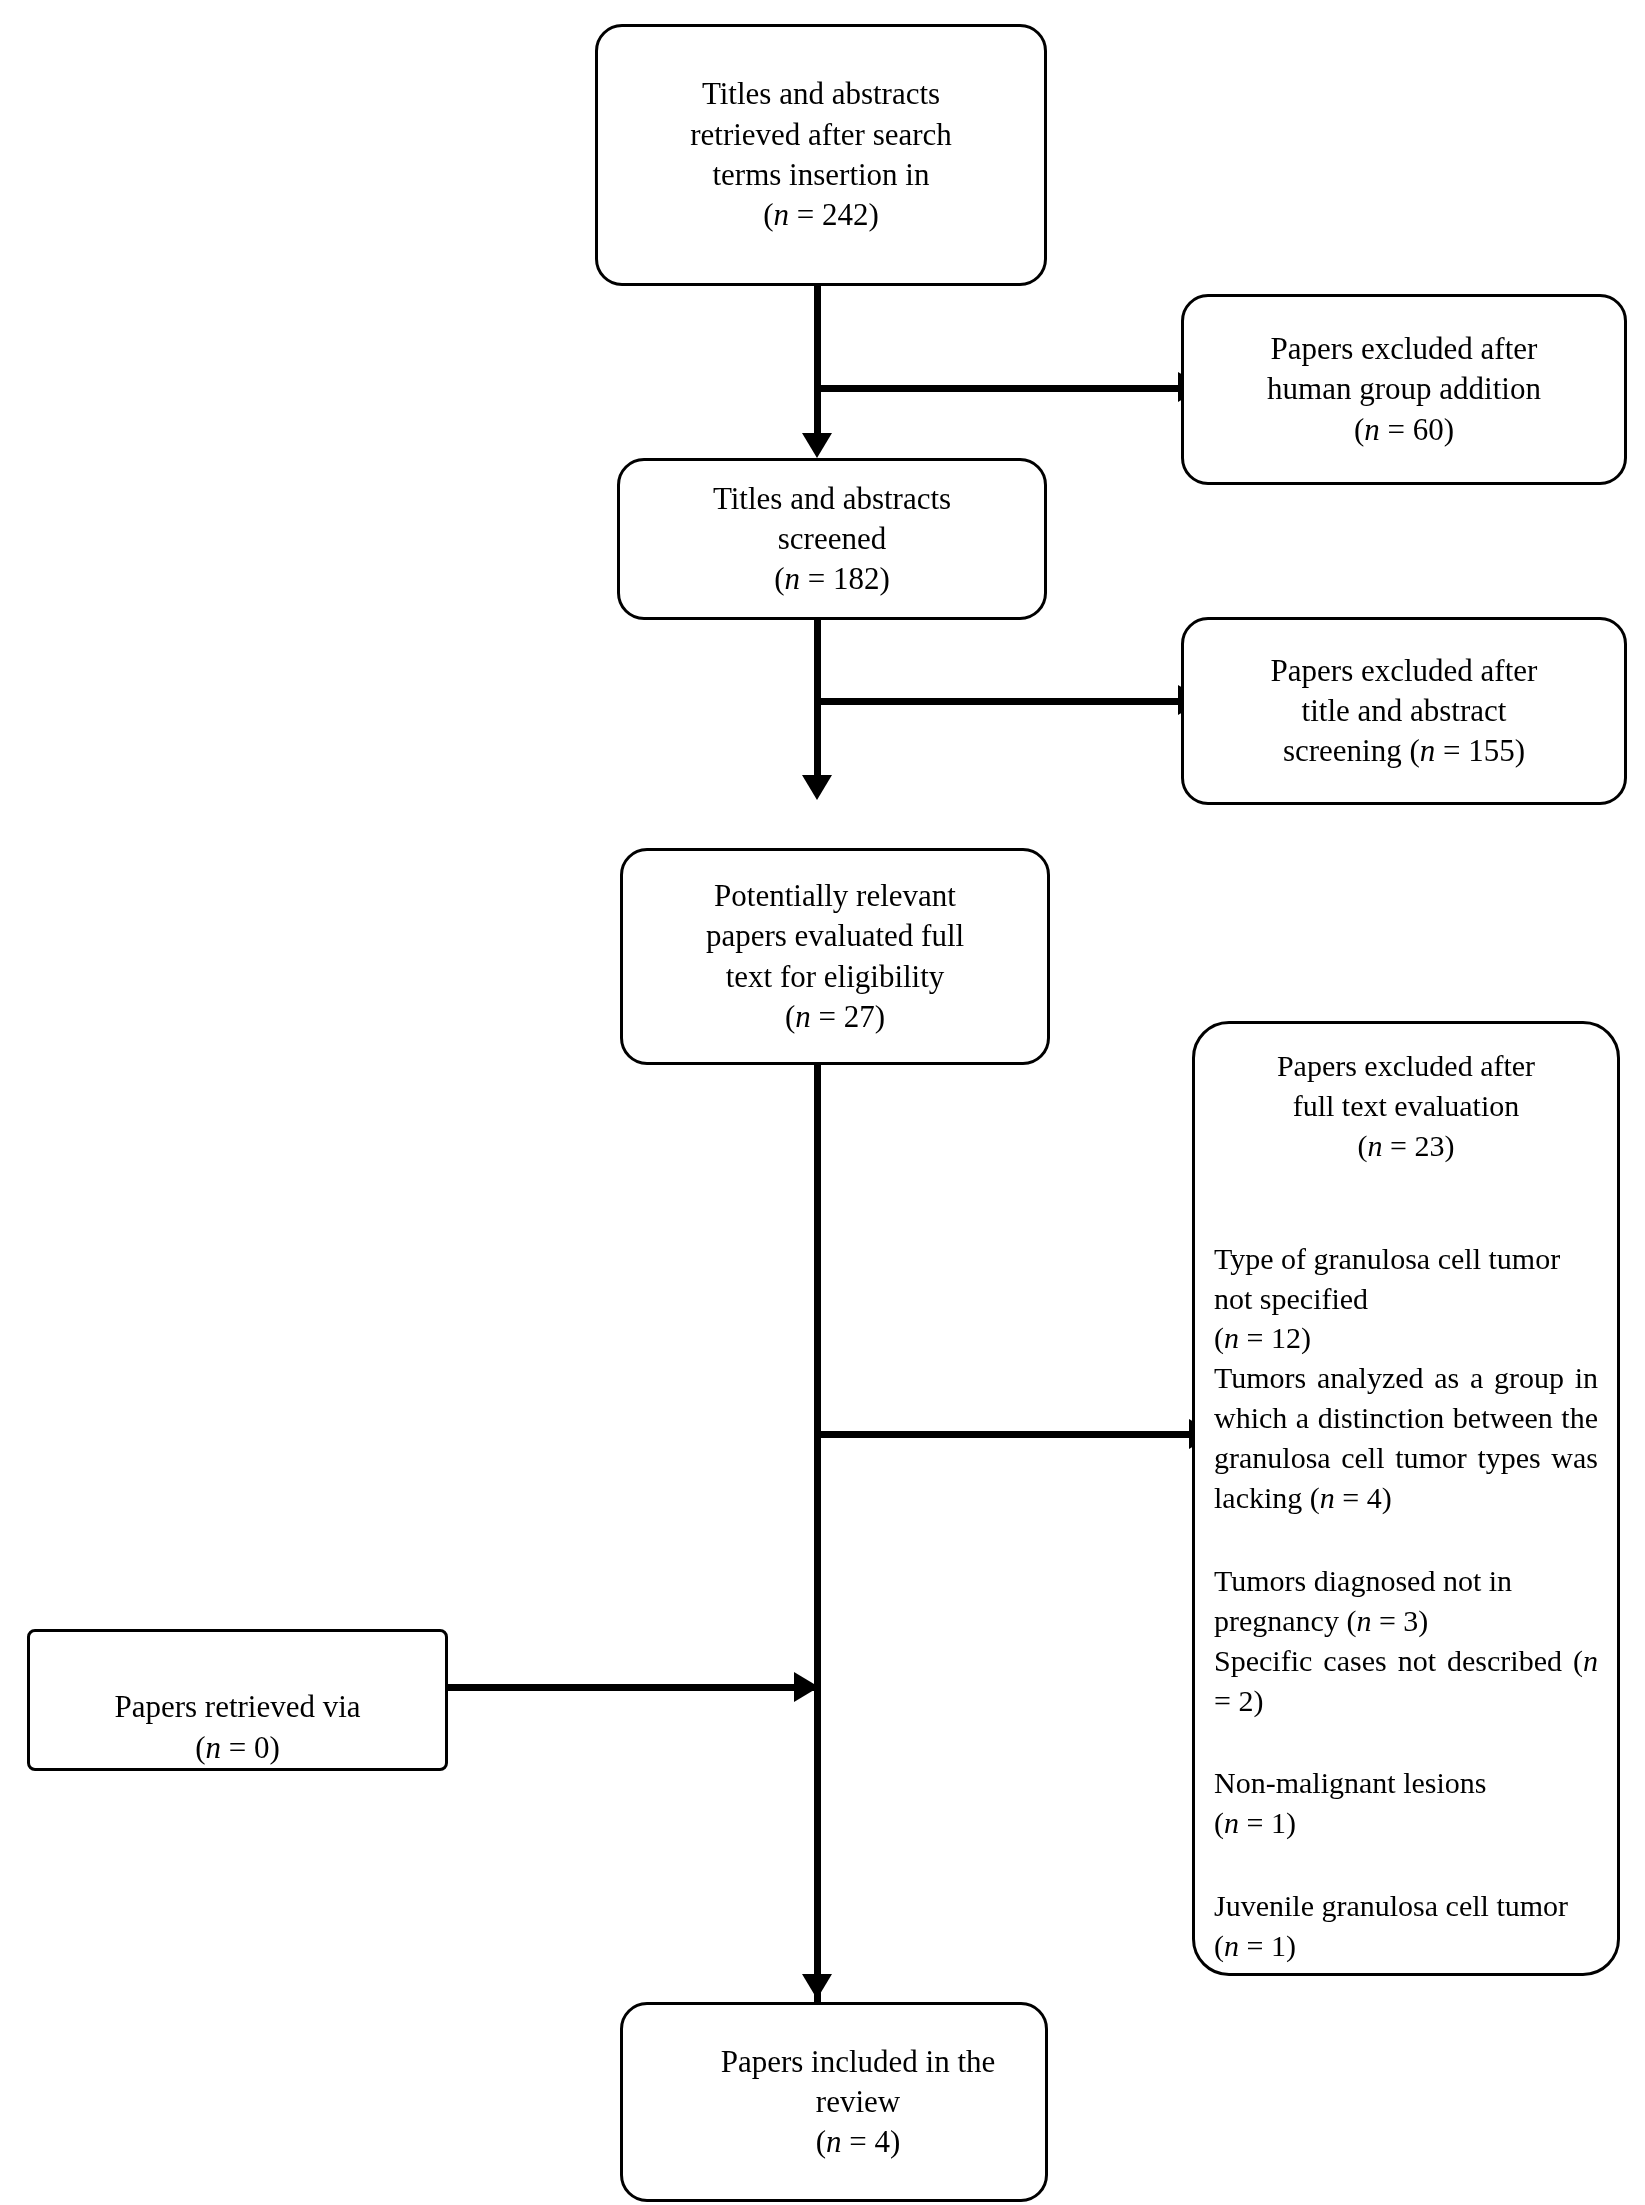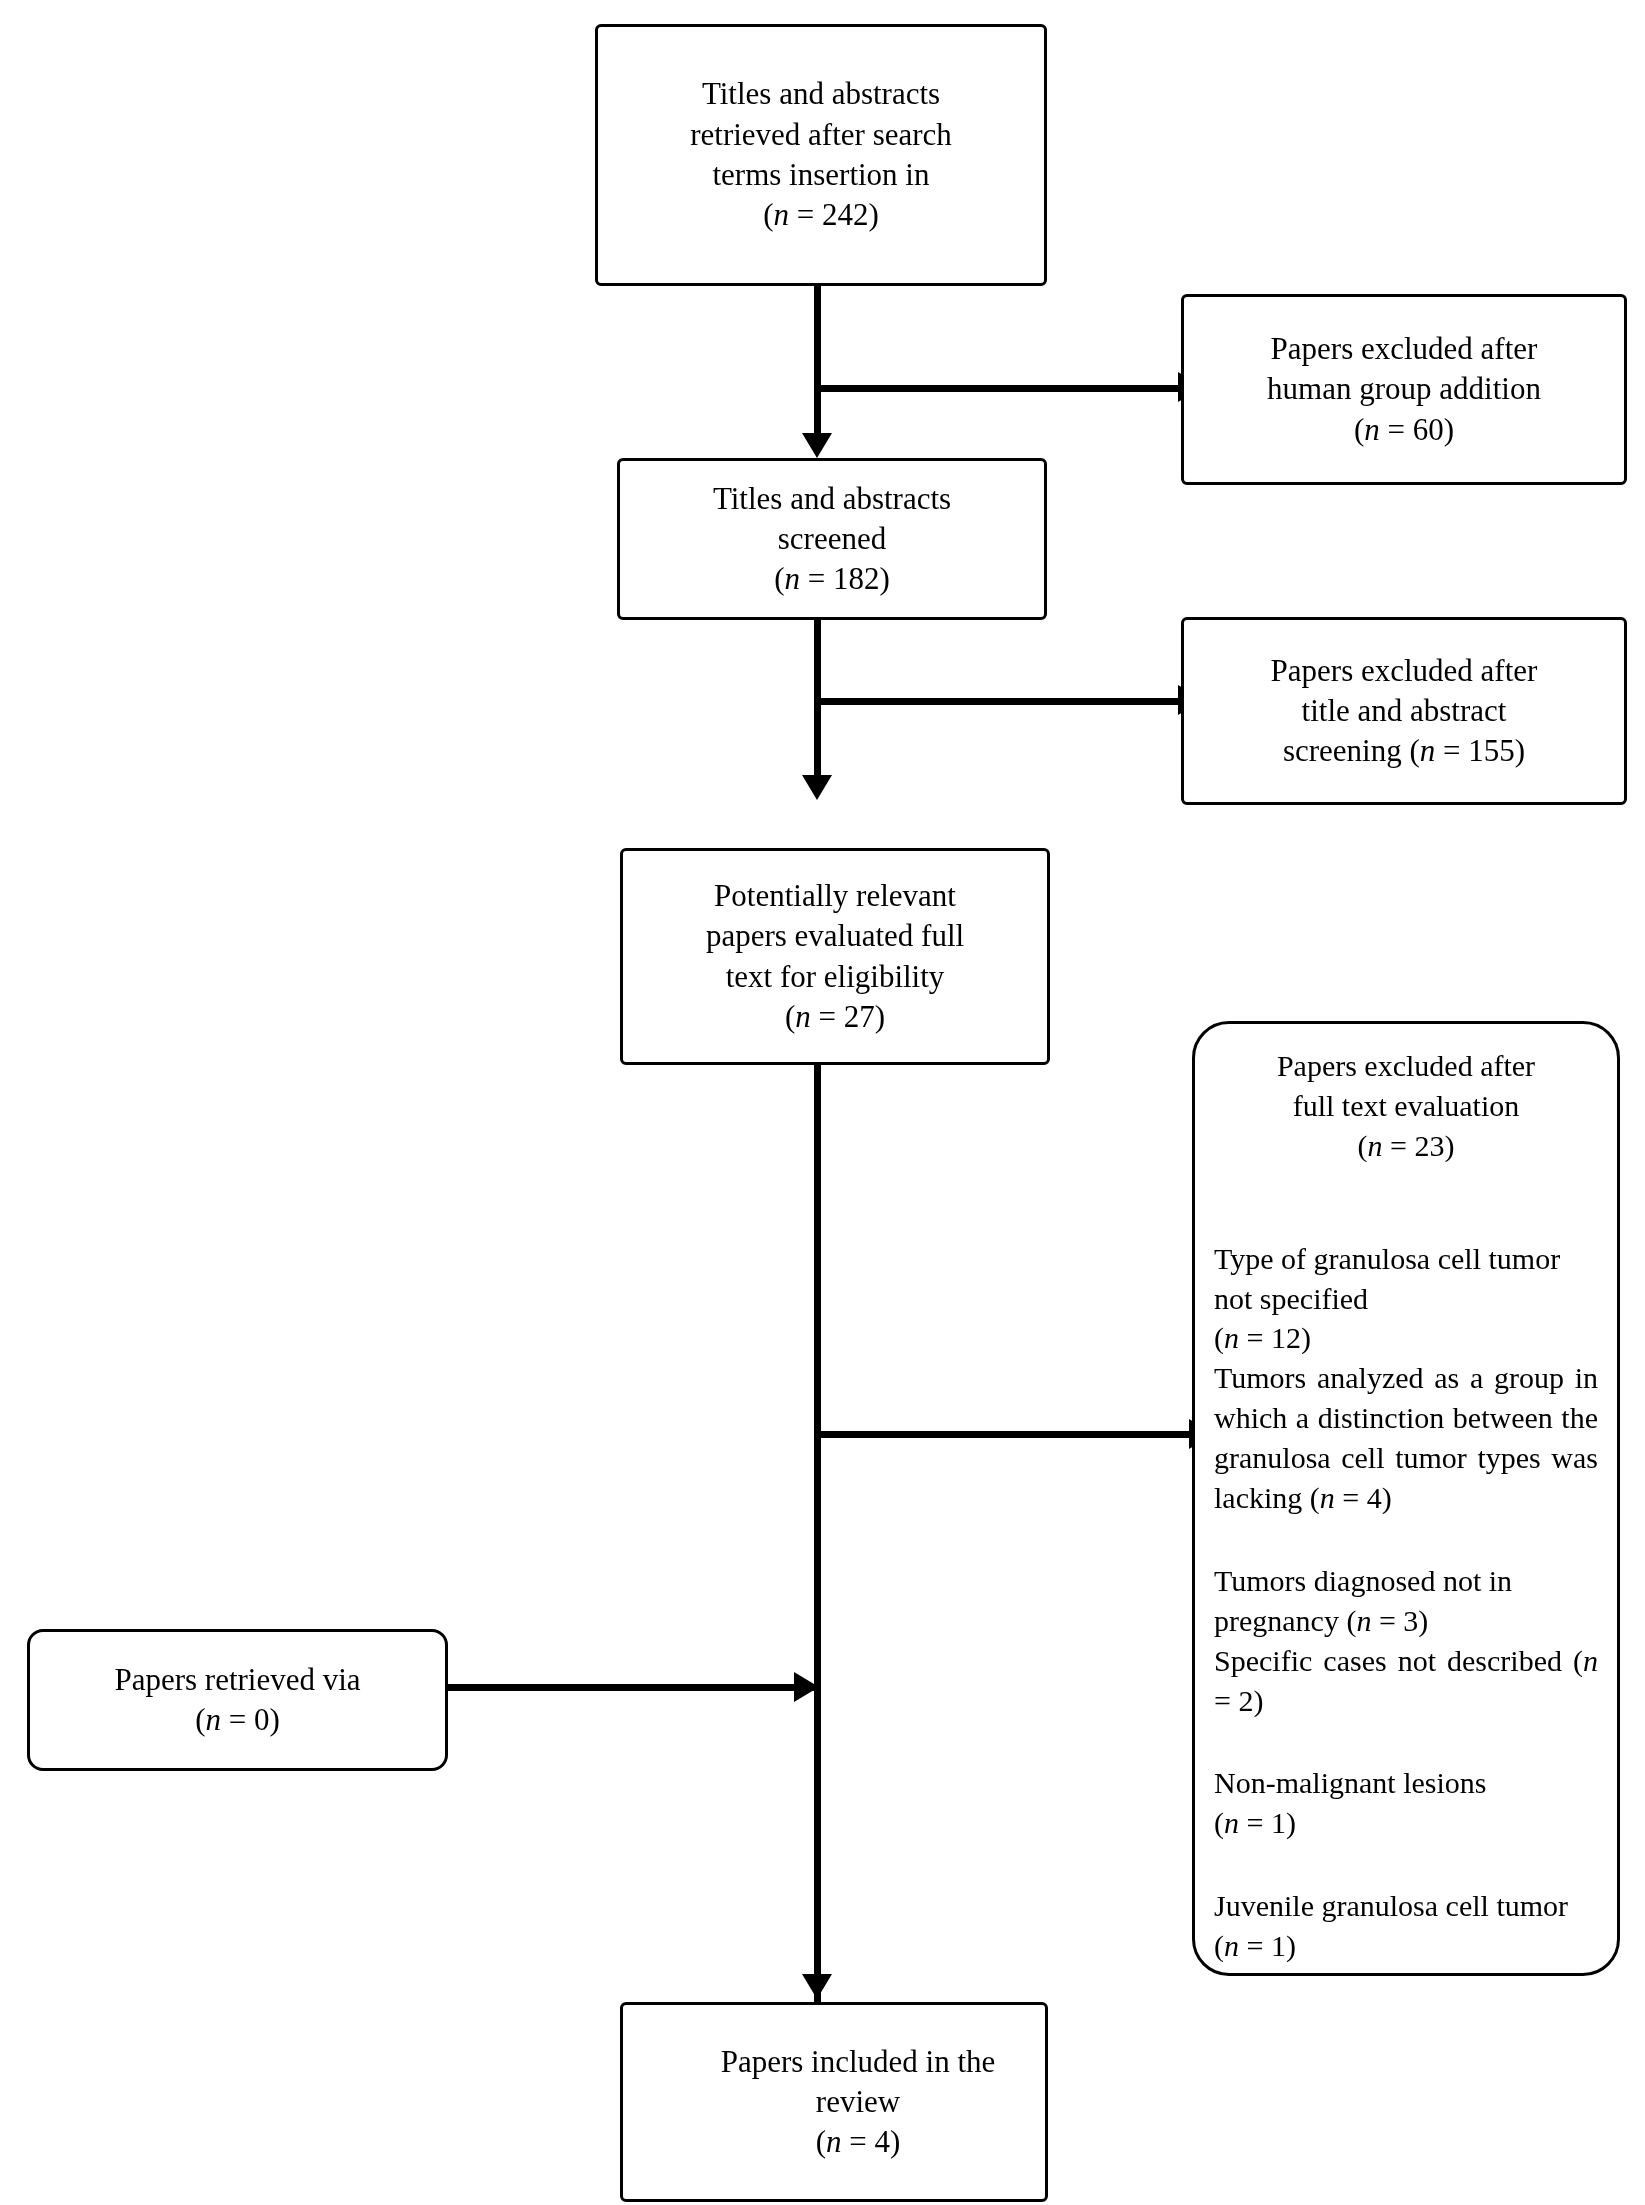--- a/index.html
+++ b/index.html
@@ -14,21 +14,21 @@
     height: 2205px;
     background: #ffffff;
     font-family: "Liberation Serif", "DejaVu Serif", serif;
     color: #000000;
     overflow: hidden;
   }
   .flow-box {
     position: absolute;
     box-sizing: border-box;
     border: 3.6px solid #000000;
-    border-radius: 6px;
+    border-radius: 27px;
     background: #ffffff;
     display: flex;
     align-items: center;
     justify-content: center;
     z-index: 3;
   }
   .flow-box .box-text {
     width: 100%;
     text-align: center;
     line-height: 1.30;
@@ -43,21 +43,21 @@
   #box-retrieved   { left: 595px; top: 24px;   width: 452px;  height: 262px; }
   #box-excluded-human { left: 1181px; top: 294px; width: 446px; height: 191px; }
   #box-screened    { left: 617px; top: 458px;  width: 430px;  height: 162px; }
   #box-excluded-screening { left: 1181px; top: 617px; width: 446px; height: 188px; }
   #box-fulltext    { left: 620px; top: 804px; width: 430px;  height: 217px; margin-top: 44px; }
   #box-excluded-fulltext {
       left: 1192px; top: 1021px; width: 428px; height: 955px;
       align-items: flex-start; justify-content: flex-start;
       border-radius: 37px;
   }
-  #box-handsearch  { left: 27px;  top: 1629px; width: 421px;  height: 142px; border-radius: 16px; }
+  #box-handsearch  { left: 27px;  top: 1629px; width: 421px;  height: 142px; border-radius: 8px; align-items: flex-end; }
   #box-included    { left: 620px; top: 2002px; width: 428px;  height: 200px; padding-left: 48px; }
 
   
   .reasons {
     width: 100%;
     padding: 22px 19px 0 19px;
     box-sizing: border-box;
     font-size: 30px;
     line-height: 1.33;
   }

